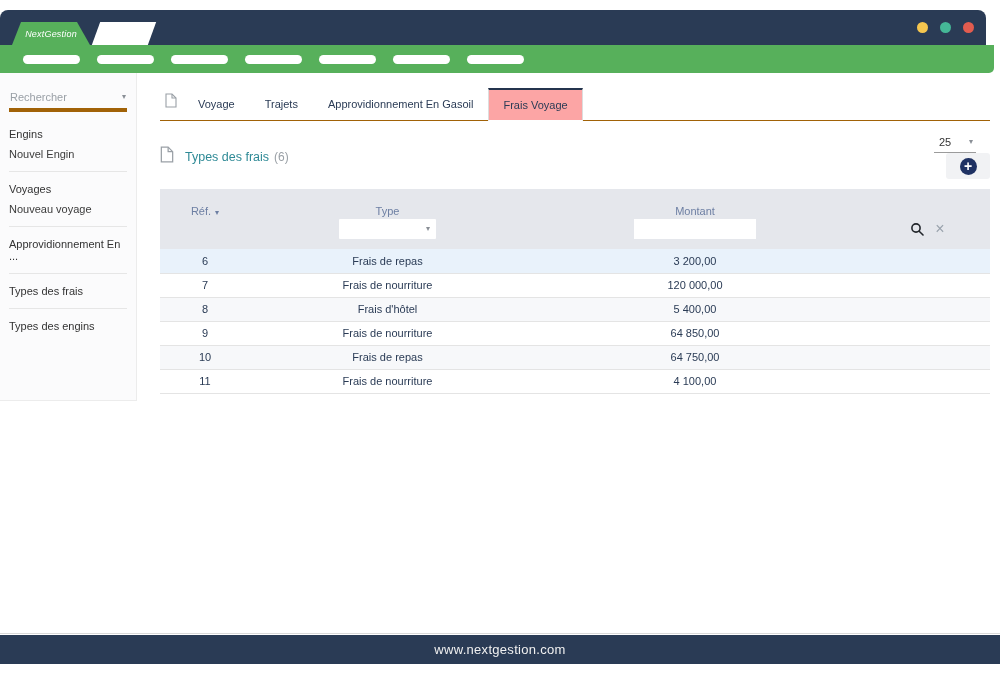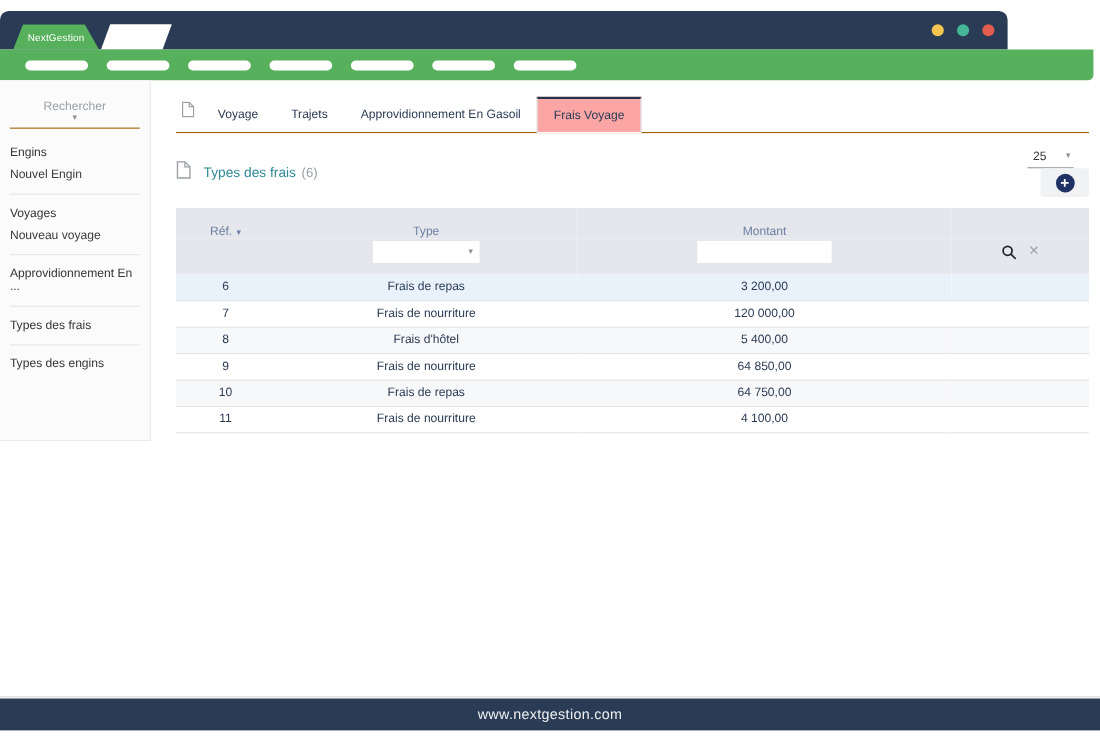--- a/index.html
+++ b/index.html
@@ -1,41 +1,41 @@
 <!DOCTYPE html>
 <html><head>
 <meta charset="utf-8">
 <style>
   * { margin:0; padding:0; box-sizing:border-box; }
   body { background:#fff; font-family:"Liberation Sans", sans-serif; }
   .screen { position:relative; width:1000px; height:679px; background:#fff; overflow:hidden; }
 
   
-  .titlebar { position:absolute; left:0; top:10px; width:916px; height:35px;
-              background:#2a3b55; border-radius:8px 8px 0 0; }
+  .titlebar { position:absolute; left:0; top:10px; width:986px; height:35px;
+              background:#2a3b55; border-radius:8px 8px 0 0;font-style:italic; }
   .brand-tab { position:absolute; left:12px; top:12px; width:78px; height:23px;
                background:#57b05b; clip-path:polygon(9px 0, 65px 0, 78px 100%, 0 100%);
                display:flex; align-items:center; justify-content:center; }
   .brand-tab span { color:#fff; font-size:9px; letter-spacing:.2px; }
   .brand-slash { position:absolute; left:96px; top:12px; width:56px; height:23px;
                  background:#fff; transform:skewX(-20deg); }
   .traffic { position:absolute; right:12px; top:0; height:100%; display:flex; align-items:center; gap:12px; }
   .dot { width:11px; height:11px; border-radius:50%; display:inline-block; }
 
   .menubar { position:absolute; left:0; top:45px; width:994px; height:28px;
              background:#57b05b; border-radius:0 0 5px 0;
              display:flex; align-items:center; padding-left:23px; }
   .pill { width:57px; height:9px; border-radius:5px; background:#fff; margin-right:17px; }
 
   
   .sidebar { position:absolute; left:0; top:73px; width:137px; height:328px;
              background:#fbfbfc; border-right:1px solid #ececec; border-bottom:1px solid #ececec; }
-  .search-select { margin:15px 9px 0 9px; padding:3px 1px 5px 1px; border-bottom:1px solid #a16207;
+  .search-select { margin:15px 9px 0 9px; padding:3px 1px 5px 1px; border-bottom:4px solid #a16207;
                    display:flex; align-items:center; justify-content:space-between;
-                   color:#9aa0a6; font-size:11px; cursor:pointer;flex-direction:column; }
+                   color:#9aa0a6; font-size:11px; cursor:pointer; }
   .chev { color:#8a8f96; font-size:8px; line-height:1; }
   .side-nav { margin-top:12px; }
   .side-item { font-size:11px; color:#3b3b3b; padding:4px 9px; cursor:pointer; }
   .side-item.bold { font-weight:normal; color:#333; }
   .side-divider { border-top:1px solid #e6e6e6; margin:7px 9px; }
 
   
   .main { position:absolute; left:137px; top:73px; width:863px; padding:15px 0 0 23px; }
   .tabbar { width:830px; display:flex; align-items:flex-end; border-bottom:1px solid #a16207; }
   .tabbar .doc { padding:0 6px 8px 5px; }

